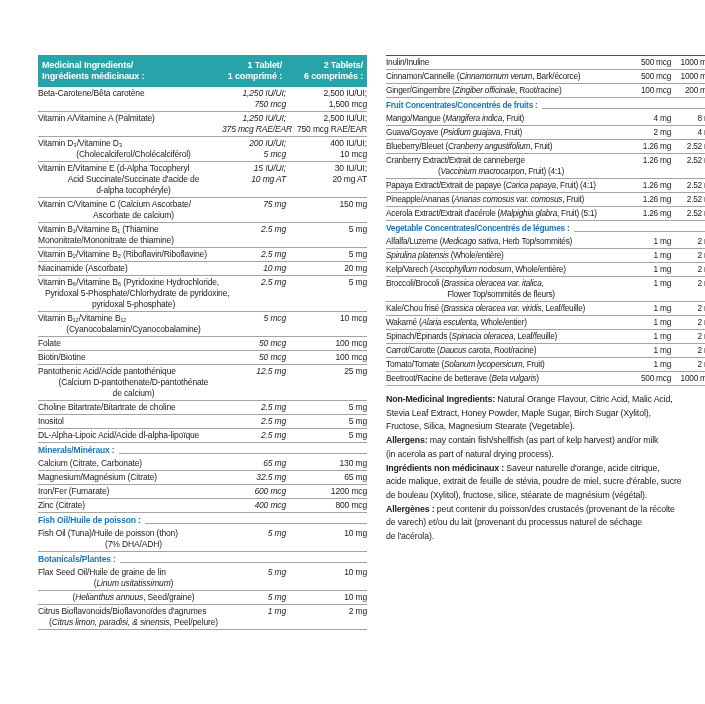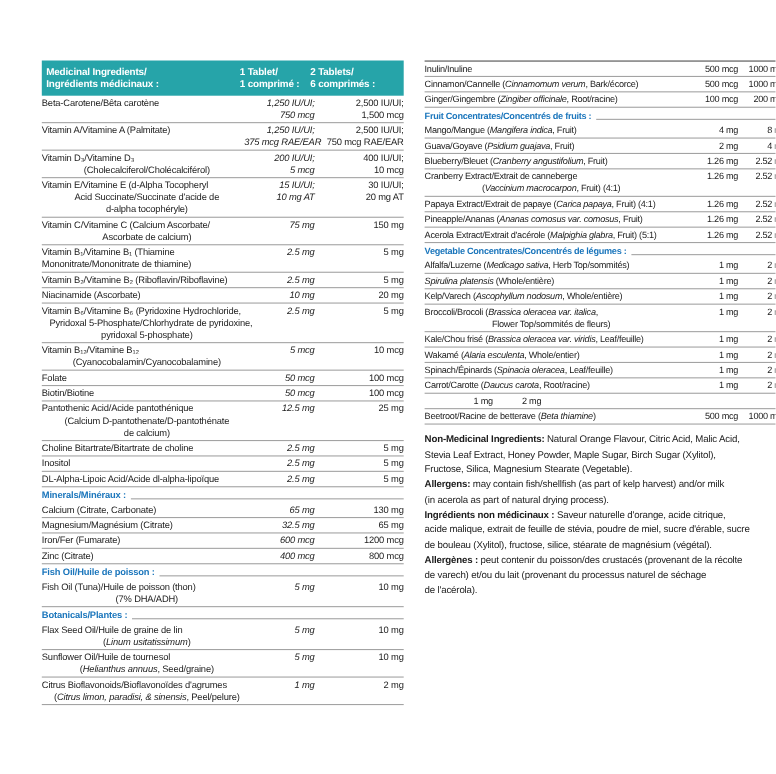--- a/index.html
+++ b/index.html
@@ -10,21 +10,21 @@
   }
   .tbl{font-size:8.5px;line-height:11px;letter-spacing:-0.15px;}
   #left-col{position:absolute;left:38px;top:55px;width:329px;}
   #right-col{position:absolute;left:386px;top:55px;width:329px;}
   #right-table{border-top:1.5px solid var(--table_top_border,#4f4f4f);font-size:8.3px;letter-spacing:-0.25px;}
   .thead{
     display:flex;background:var(--header_bg,#26a4a9);color:var(--header_text,#fff);
     font-weight:bold;font-size:9px;line-height:11px;padding:5px 4px 5px 4px;
   }
   .thead .hname{flex:1;}
-  .thead .hval{text-align:left;white-space:nowrap;}
+  .thead .hval{text-align:right;white-space:nowrap;}
   .thead .h2{width:64px;}
   .thead .h3{width:81px;}
   .row{display:flex;border-bottom:1px solid var(--separator,#a3a3a3);padding:1px 0;}
   .name{flex:1;min-width:0;}
   .name div{white-space:nowrap;}
   .name .cont{padding-left:7px;text-align:center;}
   .val{text-align:right;}
   .val div{white-space:nowrap;}
   #left-table .v1{width:64px;font-style:italic;}
   #left-table .v2{width:81px;}
@@ -327,21 +327,20 @@
           </div>
           <div class="val v1">
             <div>5 mg</div>
           </div>
           <div class="val v2">
             <div>10 mg</div>
           </div>
         </div>
         <div class="row">
           <div class="name">
-            <div>Sunflower Oil/Huile de tournesol</div>
             <div class="cont">(<i>Helianthus annuus</i>, Seed/graine)</div>
           </div>
           <div class="val v1">
             <div>5 mg</div>
           </div>
           <div class="val v2">
             <div>10 mg</div>
           </div>
         </div>
         <div class="row">
@@ -565,30 +564,33 @@
             <div>Carrot/Carotte (<i>Daucus carota</i>, Root/racine)</div>
           </div>
           <div class="val v1">
             <div>1 mg</div>
           </div>
           <div class="val v2">
             <div>2 mg</div>
           </div>
         </div>
         <div class="row">
-          <div class="val v1">
-            <div>1 mg</div>
-          </div>
-          <div class="val v2">
-            <div>2 mg</div>
-          </div>
-        </div>
-        <div class="row">
-          <div class="name">
-            <div>Beetroot/Racine de betterave (<i>Beta thiamine</i>)</div>
+          <div class="name">
+            <div>Tomato/Tomate (<i>Solanum lycopersicum</i>, Fruit)</div>
+          </div>
+          <div class="val v1">
+            <div>1 mg</div>
+          </div>
+          <div class="val v2">
+            <div>2 mg</div>
+          </div>
+        </div>
+        <div class="row">
+          <div class="name">
+            <div>Beetroot/Racine de betterave (<i>Beta vulgaris</i>)</div>
           </div>
           <div class="val v1">
             <div>500 mcg</div>
           </div>
           <div class="val v2">
             <div>1000 mcg</div>
           </div>
         </div>
       </div>
   </div>

